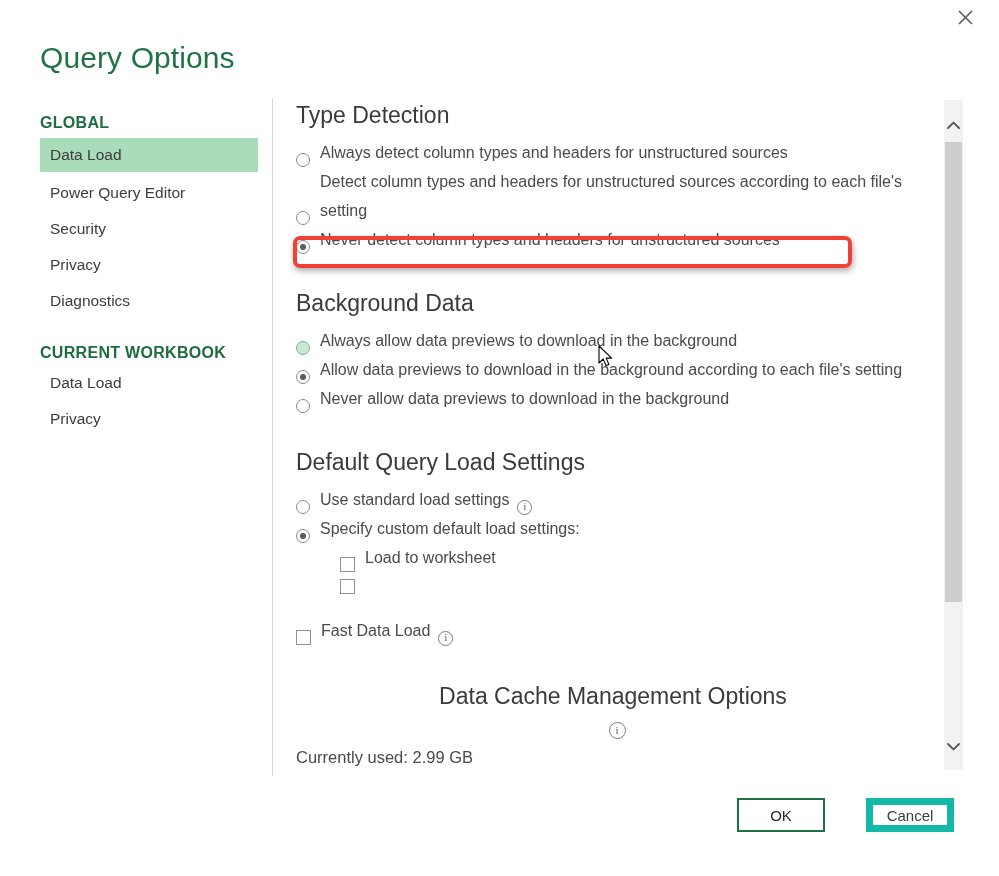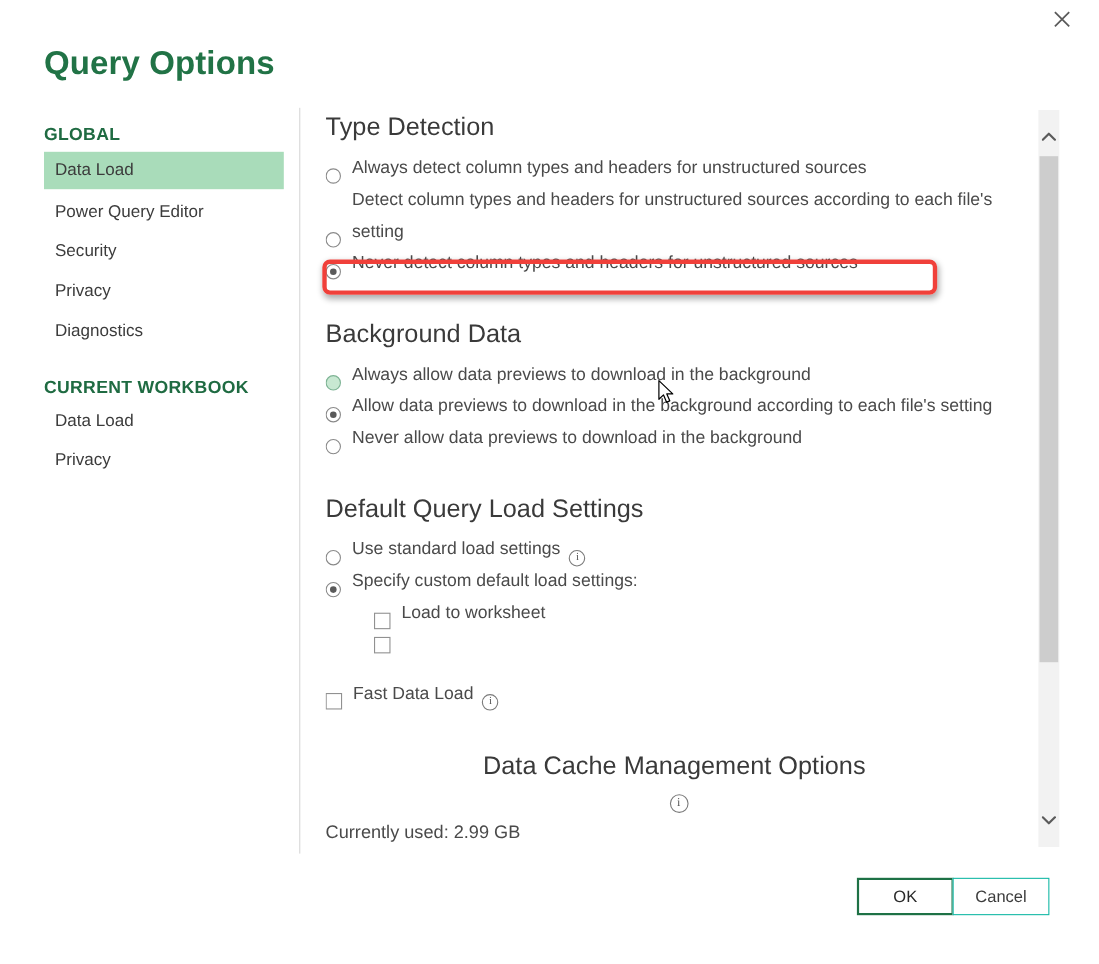--- a/index.html
+++ b/index.html
@@ -31,21 +31,21 @@
     cursor: pointer;
   }
   .close-btn svg { display: block; }
 
   
   .dialog-title {
     position: absolute;
     left: 40px;
     top: 38px;
     font-size: 30px;
-    font-weight: 700;
+    font-weight: 400;
     color: #217346;
     letter-spacing: 0.1px;
     line-height: 40px;
     font-family: "Liberation Sans", sans-serif;
   }
 
   
   .sidebar {
     position: absolute;
     left: 40px;
@@ -254,31 +254,31 @@
     font-size: 15px;
     background: #ffffff;
     box-sizing: border-box;
     display: flex;
     align-items: center;
     justify-content: center;
     cursor: pointer;
     color: #3c3c3c;
   }
   .btn-ok {
-    left: 779px;
+    left: 737px;
     top: 0;
     width: 88px;
     border: 2px solid #1e7145;
     color: #2a2a2a;
   }
   .btn-cancel {
     left: 866px;
     top: 0;
     width: 88px;
-    border: 1px solid #14b8a6;
+    border: 7px solid #14b8a6;
   }
 
   
   .cursor {
     position: absolute;
     left: 598px;
     top: 345px;
     pointer-events: none;
   }
 </style>

